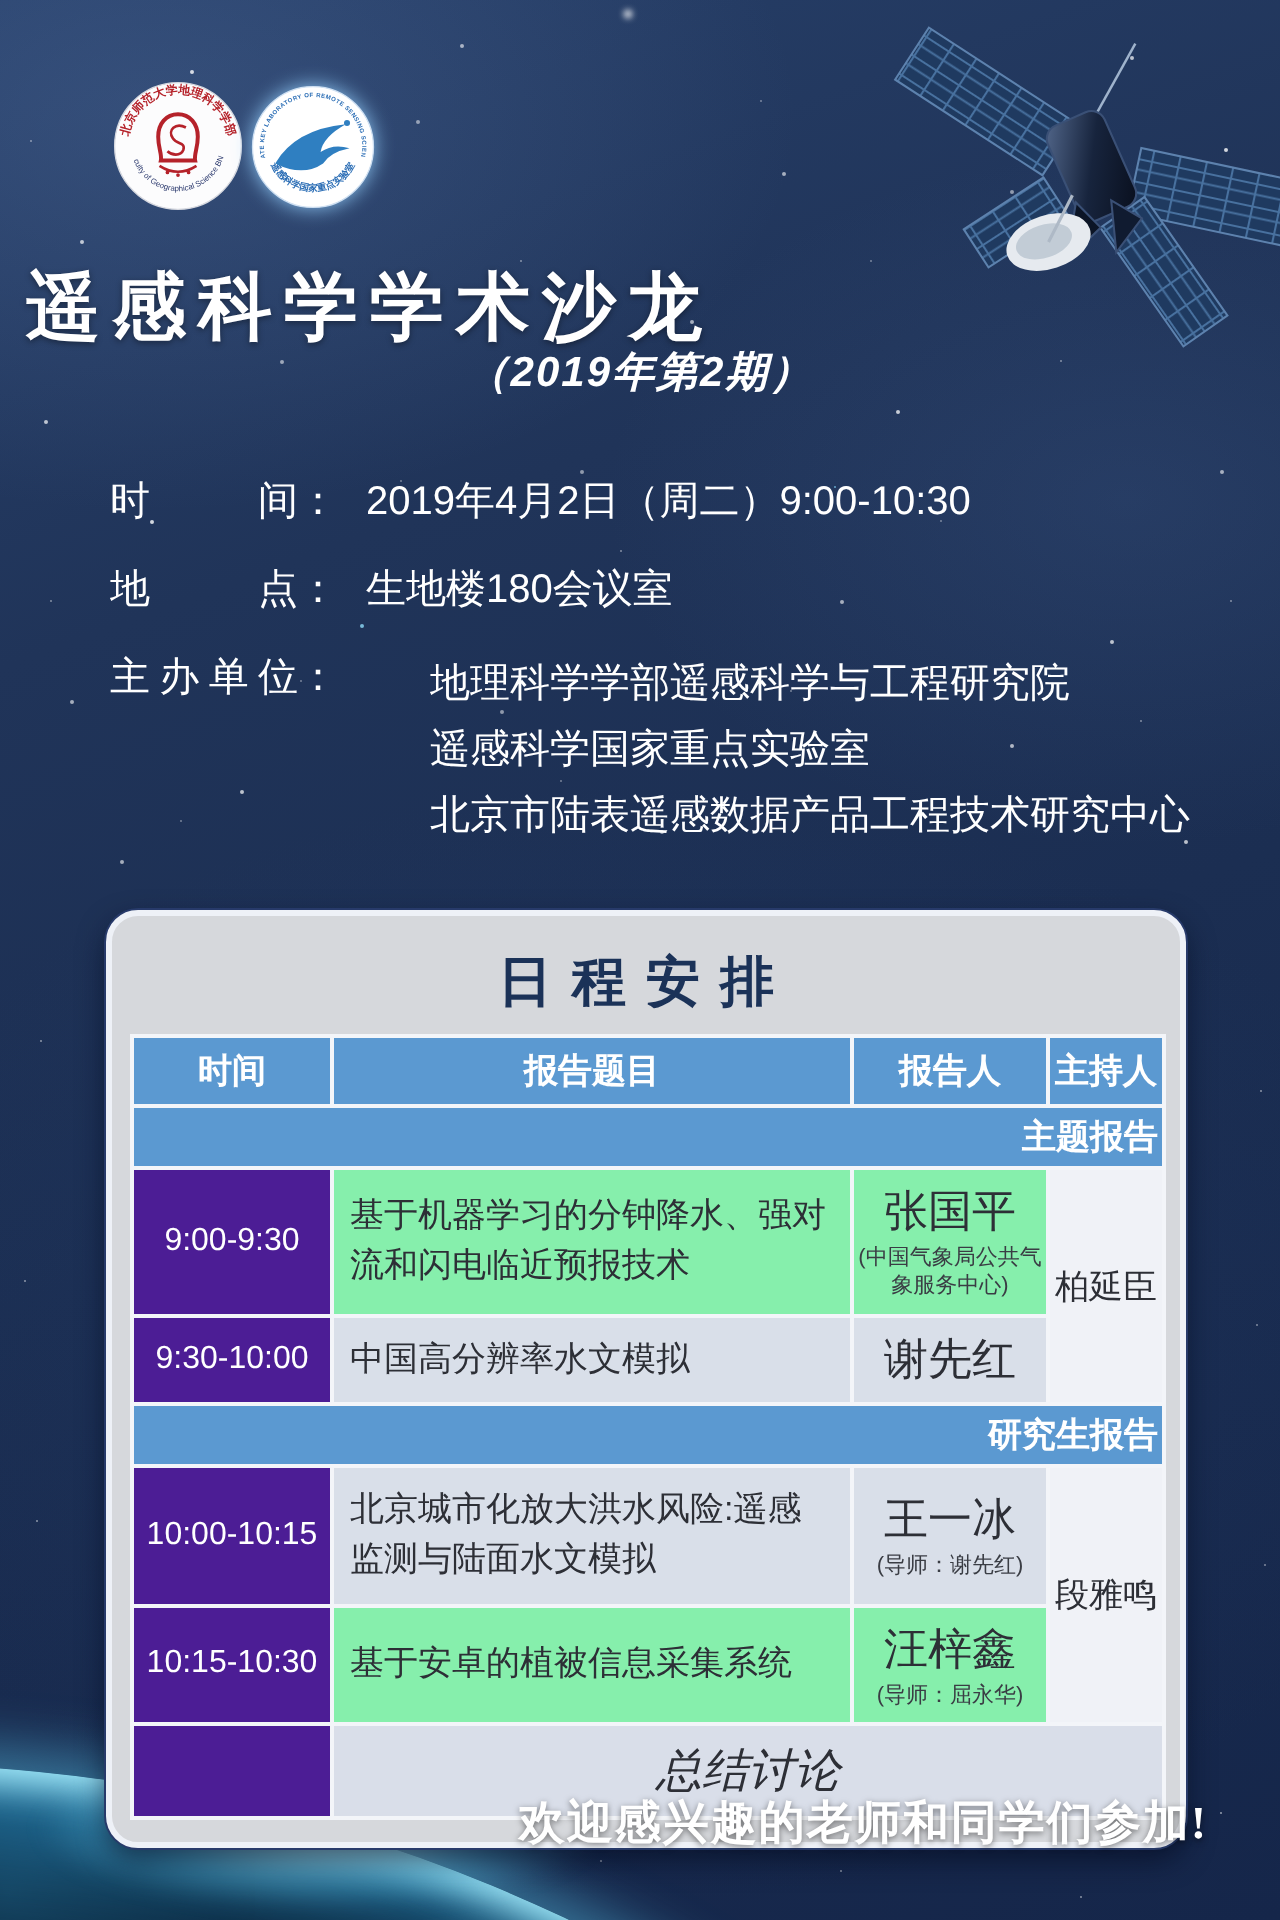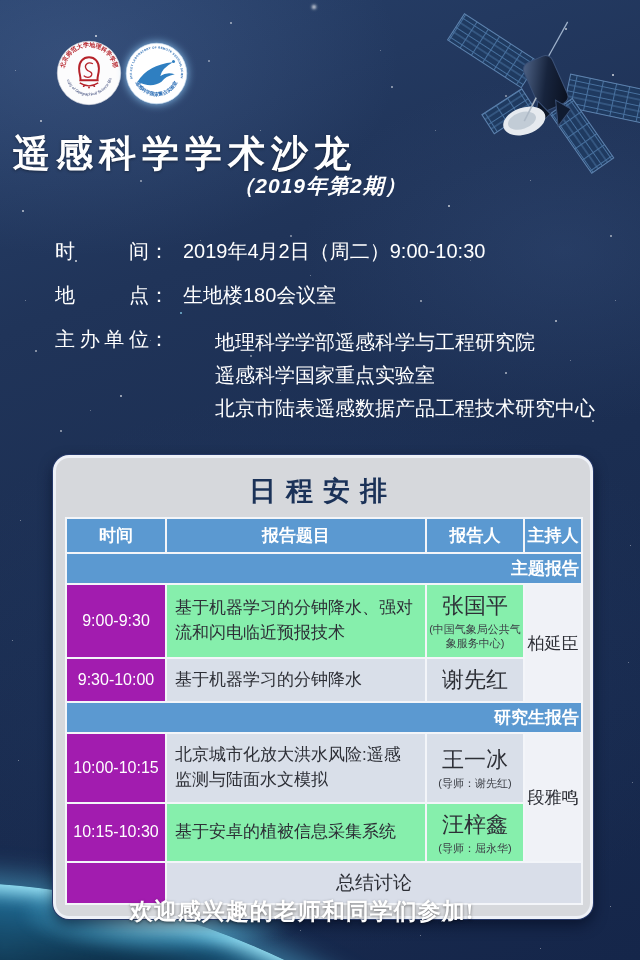--- a/index.html
+++ b/index.html
@@ -75,32 +75,32 @@
     background:#d6d8dc;border:3px solid #eef1f7;border-radius:16px;
     box-shadow:0 0 0 1px #273a6a, 0 6px 14px rgba(4,12,34,.65);
     padding:10px 9px 11px;}
   .panel-title{margin:5px 0 8px;text-align:center;
     font-family:"Liberation Serif","DejaVu Serif",serif;font-size:27px;font-weight:700;
     color:#1b3258;letter-spacing:10px;}
   table.sched{border-collapse:collapse;table-layout:fixed;width:516px;margin:0 auto;}
   .sched th,.sched td{border:2px solid #f3f5f9;overflow:hidden;}
   .sched th{background:#5b99d1;color:#fff;font-size:17px;font-weight:700;padding:5px 2px;}
   td.sec{background:#5b99d1;color:#fff;font-weight:700;text-align:right;font-size:17px;padding:3px 2px;}
-  td.time{background:#a21caf;color:#fff;text-align:center;font-size:16px;font-weight:400;padding:4px 1px;}
+  td.time{background:#4c1d95;color:#fff;text-align:center;font-size:16px;font-weight:400;padding:4px 1px;}
   td.ttl{font-size:17px;color:#2d2f36;padding:9px 8px;line-height:1.45;text-align:left;}
   td.spk{text-align:center;color:#2d2f36;padding:6px 2px;}
   td.spk .nm{font-size:22px;}
   td.spk .note{font-size:11px;line-height:1.3;color:#3a3d44;margin-top:1px;}
   td.chair{text-align:center;font-size:17px;color:#2d2f36;background:#f0f2f7;margin-top:18px;}
   tr.rowA td.ttl,tr.rowA td.spk{background:#86efac;}
   tr.rowB td.ttl,tr.rowB td.spk{background:#d9dfe9;}
-  td.sum{background:#d9dee9;text-align:center;font-size:19px;color:#2d2f36;padding:7px 2px;}
+  td.sum{background:#d9dee9;text-align:center;font-size:23px;color:#2d2f36;padding:7px 2px;font-style:italic;}
   td.sumtime{height:26px;}
 
-  .footer{position:absolute;left:0;right:36px;top:896px;text-align:center;z-index:4;
+  .footer{position:absolute;left:0;right:36px;top:896px;text-align:right;z-index:4;
     font-family:"Liberation Serif","DejaVu Serif",serif;font-size:23px;font-weight:700;
     color:#fff;letter-spacing:1px;text-shadow:0 1px 3px rgba(0,0,0,.5);}
 
   .arc-red{fill:#b5222a;font-size:9px;font-weight:700;}
   .arc-navy{fill:#2c3a6e;font-size:6px;}
   .arc-blue-en{fill:#2a6db5;font-size:4.8px;font-weight:700;letter-spacing:.4px;}
   .arc-blue-cn{fill:#2a6db5;font-size:7.5px;font-weight:700;}
 </style>
 </head>
 <body>
@@ -233,21 +233,21 @@
           <td class="time">9:00-9:30</td>
           <td class="ttl">基于机器学习的分钟降水、强对流和闪电临近预报技术</td>
           <td class="spk">
             <div class="nm">张国平</div>
             <div class="note">(中国气象局公共气象服务中心)</div>
           </td>
           <td class="chair" rowspan="2">柏延臣</td>
         </tr>
         <tr class="rowB">
           <td class="time">9:30-10:00</td>
-          <td class="ttl">基于机器学习的分钟降水</td>
+          <td class="ttl">中国高分辨率水文模拟</td>
           <td class="spk">
             <div class="nm">谢先红</div>
           </td>
         </tr>
         <tr>
           <td class="sec" colspan="4">研究生报告</td>
         </tr>
         <tr class="rowB">
           <td class="time">10:00-10:15</td>
           <td class="ttl">北京城市化放大洪水风险:遥感监测与陆面水文模拟</td>

